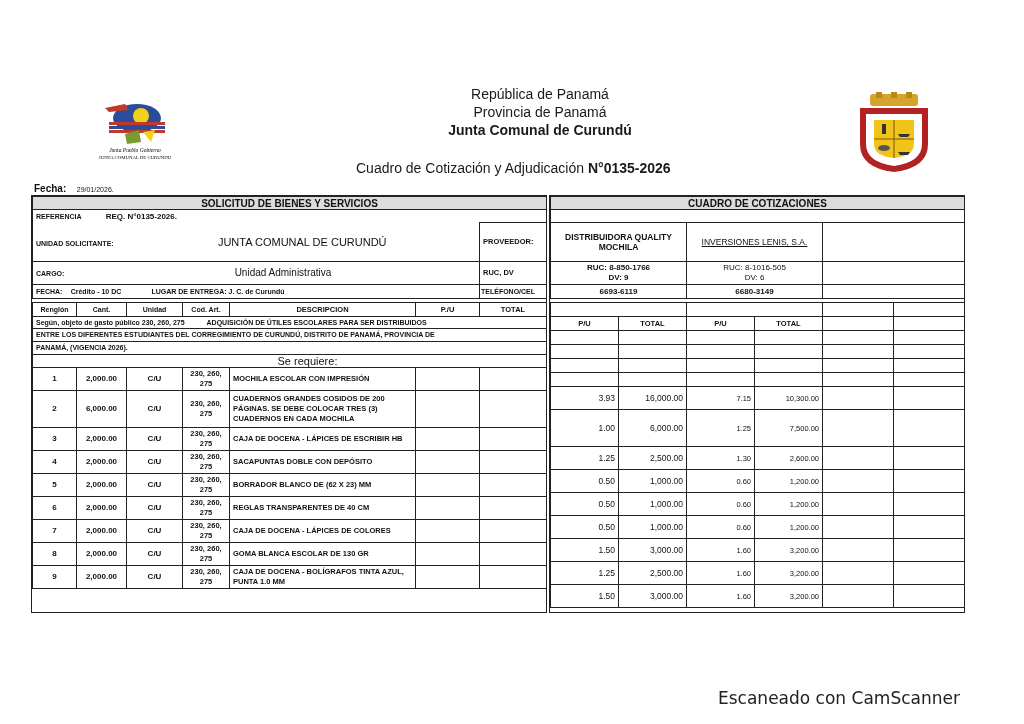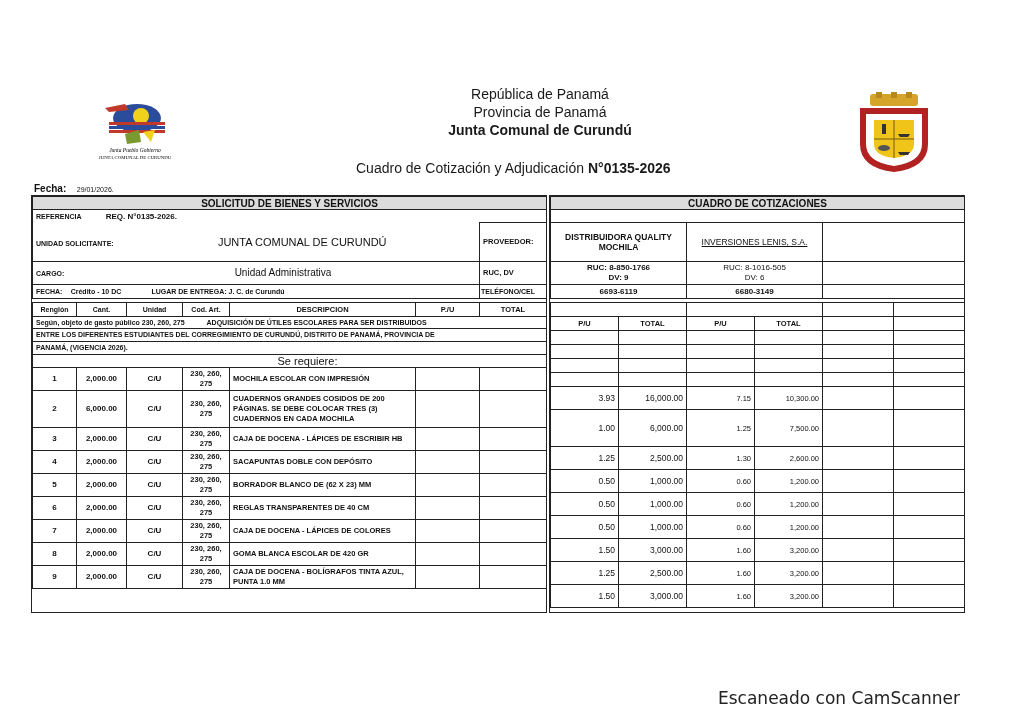--- a/index.html
+++ b/index.html
@@ -206,21 +206,21 @@
           <td class="c b wrap" style="font-size:7.5px">230, 260, 275</td>
           <td class="b wrap" style="font-size:7.5px">CAJA DE DOCENA - LÁPICES DE COLORES</td>
           <td></td>
           <td></td>
         </tr>
         <tr>
           <td class="c b" style="height:22px">8</td>
           <td class="c b">2,000.00</td>
           <td class="c b">C/U</td>
           <td class="c b wrap" style="font-size:7.5px">230, 260, 275</td>
-          <td class="b wrap" style="font-size:7.5px">GOMA BLANCA ESCOLAR DE 420 GR</td>
+          <td class="b wrap" style="font-size:7.5px">GOMA BLANCA ESCOLAR DE 130 GR</td>
           <td></td>
           <td></td>
         </tr>
         <tr>
           <td class="c b" style="height:22px">9</td>
           <td class="c b">2,000.00</td>
           <td class="c b">C/U</td>
           <td class="c b wrap" style="font-size:7.5px">230, 260, 275</td>
           <td class="b wrap" style="font-size:7.5px">CAJA DE DOCENA - BOLÍGRAFOS TINTA AZUL, PUNTA 1.0 MM</td>
           <td></td>

